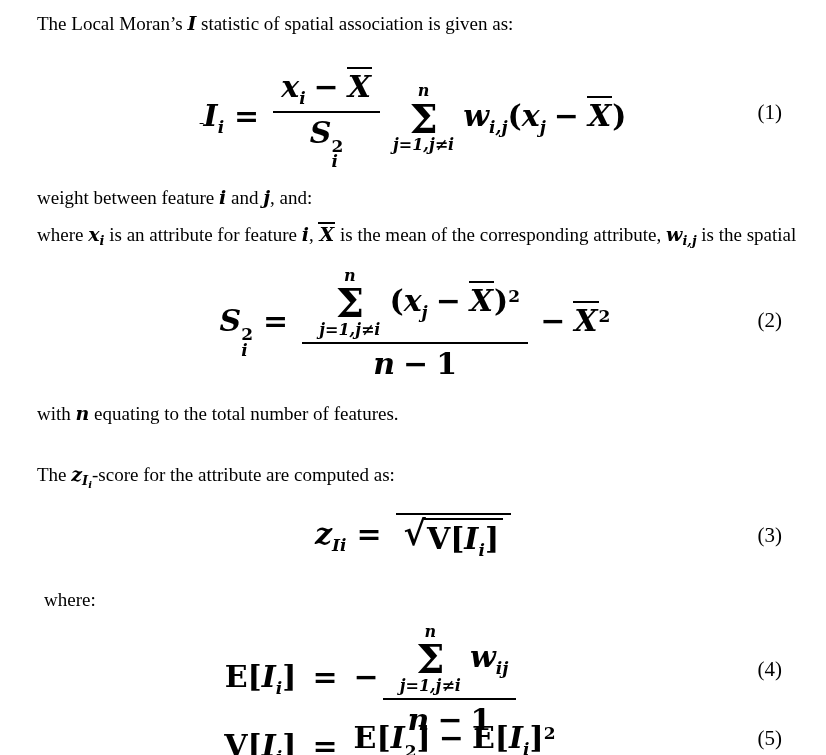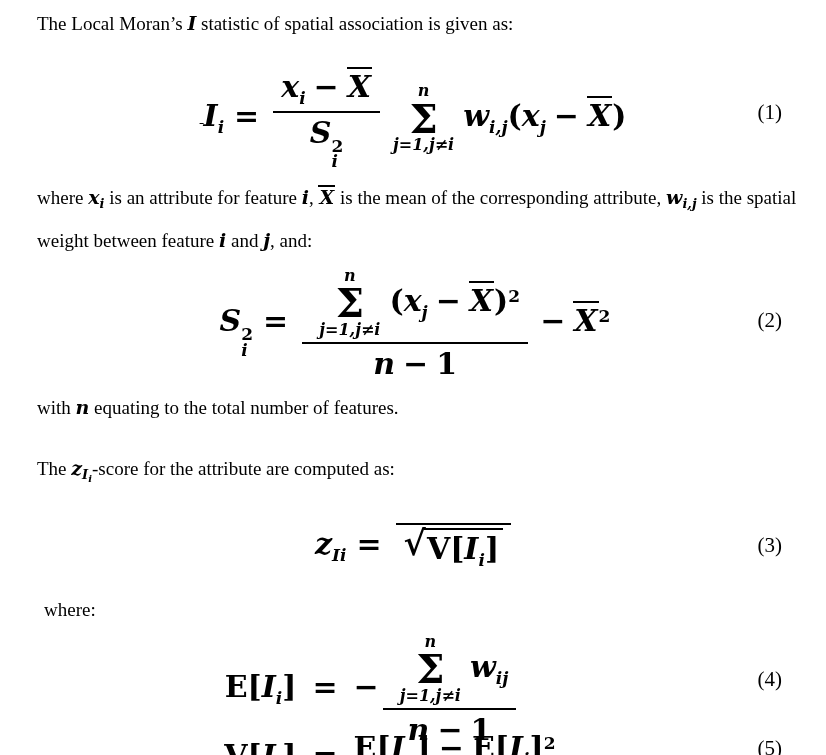--- a/index.html
+++ b/index.html
@@ -6,42 +6,42 @@
   body {
     width:826px; height:755px; overflow:hidden;
     background:#ffffff; color:#000000;
     font-family:"Liberation Serif","DejaVu Serif",serif;
   }
   .para { font-size:19px; margin:0 36px 0 37px; line-height:23px; }
   .mt-p1 { padding-top:12px; }
   .para2 { margin-top:22px; line-height:37px; }
   .p2line { white-space:nowrap; text-align:justify; text-align-last:justify; }
   .p2line.second { text-align-last:left; }
-  .mt-p3 { margin-top:24px; }
+  .mt-p3 { margin-top:30px; }
   .mt-p4 { margin-top:38px; }
   .mt-p5 { margin-top:12px; margin-left:44px; }
 
   
   .im { font-family:"DejaVu Serif",serif; font-weight:bold; font-style:italic; }
   .isb { font-size:13px; vertical-align:-4px; }
   .isb2 { font-size:10px; vertical-align:-7px; }
 
   
   .eqrow { position:relative; text-align:center; }
   .eq {
     display:inline-block; white-space:nowrap;
     font-family:"DejaVu Serif",serif; font-weight:bold; font-size:30px; line-height:1.1;
   }
   .eqnum {
     position:absolute; right:44px; top:50%; transform:translateY(-50%);
     font-size:21px; font-weight:normal; font-family:"Liberation Serif",serif;
   }
   .eq1row { margin-top:32px; height:90px;text-decoration:underline; }
   .eq2row { margin-top:8px;  height:105px; }
-  .eq3row { margin-top:16px; height:80px; }
+  .eq3row { height:80px; }
   .eq4row { margin-top:12px; height:92px; }
   .eq5row { margin-top:6px;  height:34px; }
   .eq1row .eq,.eq2row .eq,.eq3row .eq,.eq4row .eq,.eq5row .eq { vertical-align:middle; }
   .eqrow::before { content:""; display:inline-block; height:100%; vertical-align:middle; }
 
   .it { font-style:italic; }
   .rel { padding:0 10px; }
   .rel45 { padding:0 16px; }
   .op { padding:0 8px; }
   .sb { font-size:17px; vertical-align:-7px; }
@@ -75,22 +75,22 @@
           </span></span>
       </span><span class="sm">
         <span class="lim it">n</span>
         <span class="sg">Σ</span>
         <span class="lim it">j=1,j≠i</span>
       </span><span><span class="it">w</span><span class="sb it">i,j</span></span><span><span>(</span><span class="it">x</span><span class="sb it">j</span><span class="op">−</span><span class="ov it">X</span><span>)</span></span></span>
   <span class="eqnum">(1)</span>
 </div>
 
 <div class="para para2">
+  <div class="p2line second"><span>weight between feature </span><span class="im">i</span><span> and </span><span class="im">j</span><span>, and:</span></div>
   <div class="p2line"><span>where </span><span class="im">x</span><span class="im isb">i</span><span> is an attribute for feature </span><span class="im">i</span><span>, </span><span class="im ovi">X</span><span> is the mean of the corresponding attribute, </span><span class="im">w</span><span class="im isb">i,j</span><span> is the spatial</span></div>
-  <div class="p2line second"><span>weight between feature </span><span class="im">i</span><span> and </span><span class="im">j</span><span>, and:</span></div>
 </div>
 
 <div class="eqrow eq2row">
   <span class="eq"><span><span class="it">S</span><span class="ss">
           <span>2</span>
           <span class="it">i</span>
         </span></span><span class="rel">=</span><span class="fr">
         <span class="fn"><span class="sm">
             <span class="lim it">n</span>
             <span class="sg">Σ</span>

